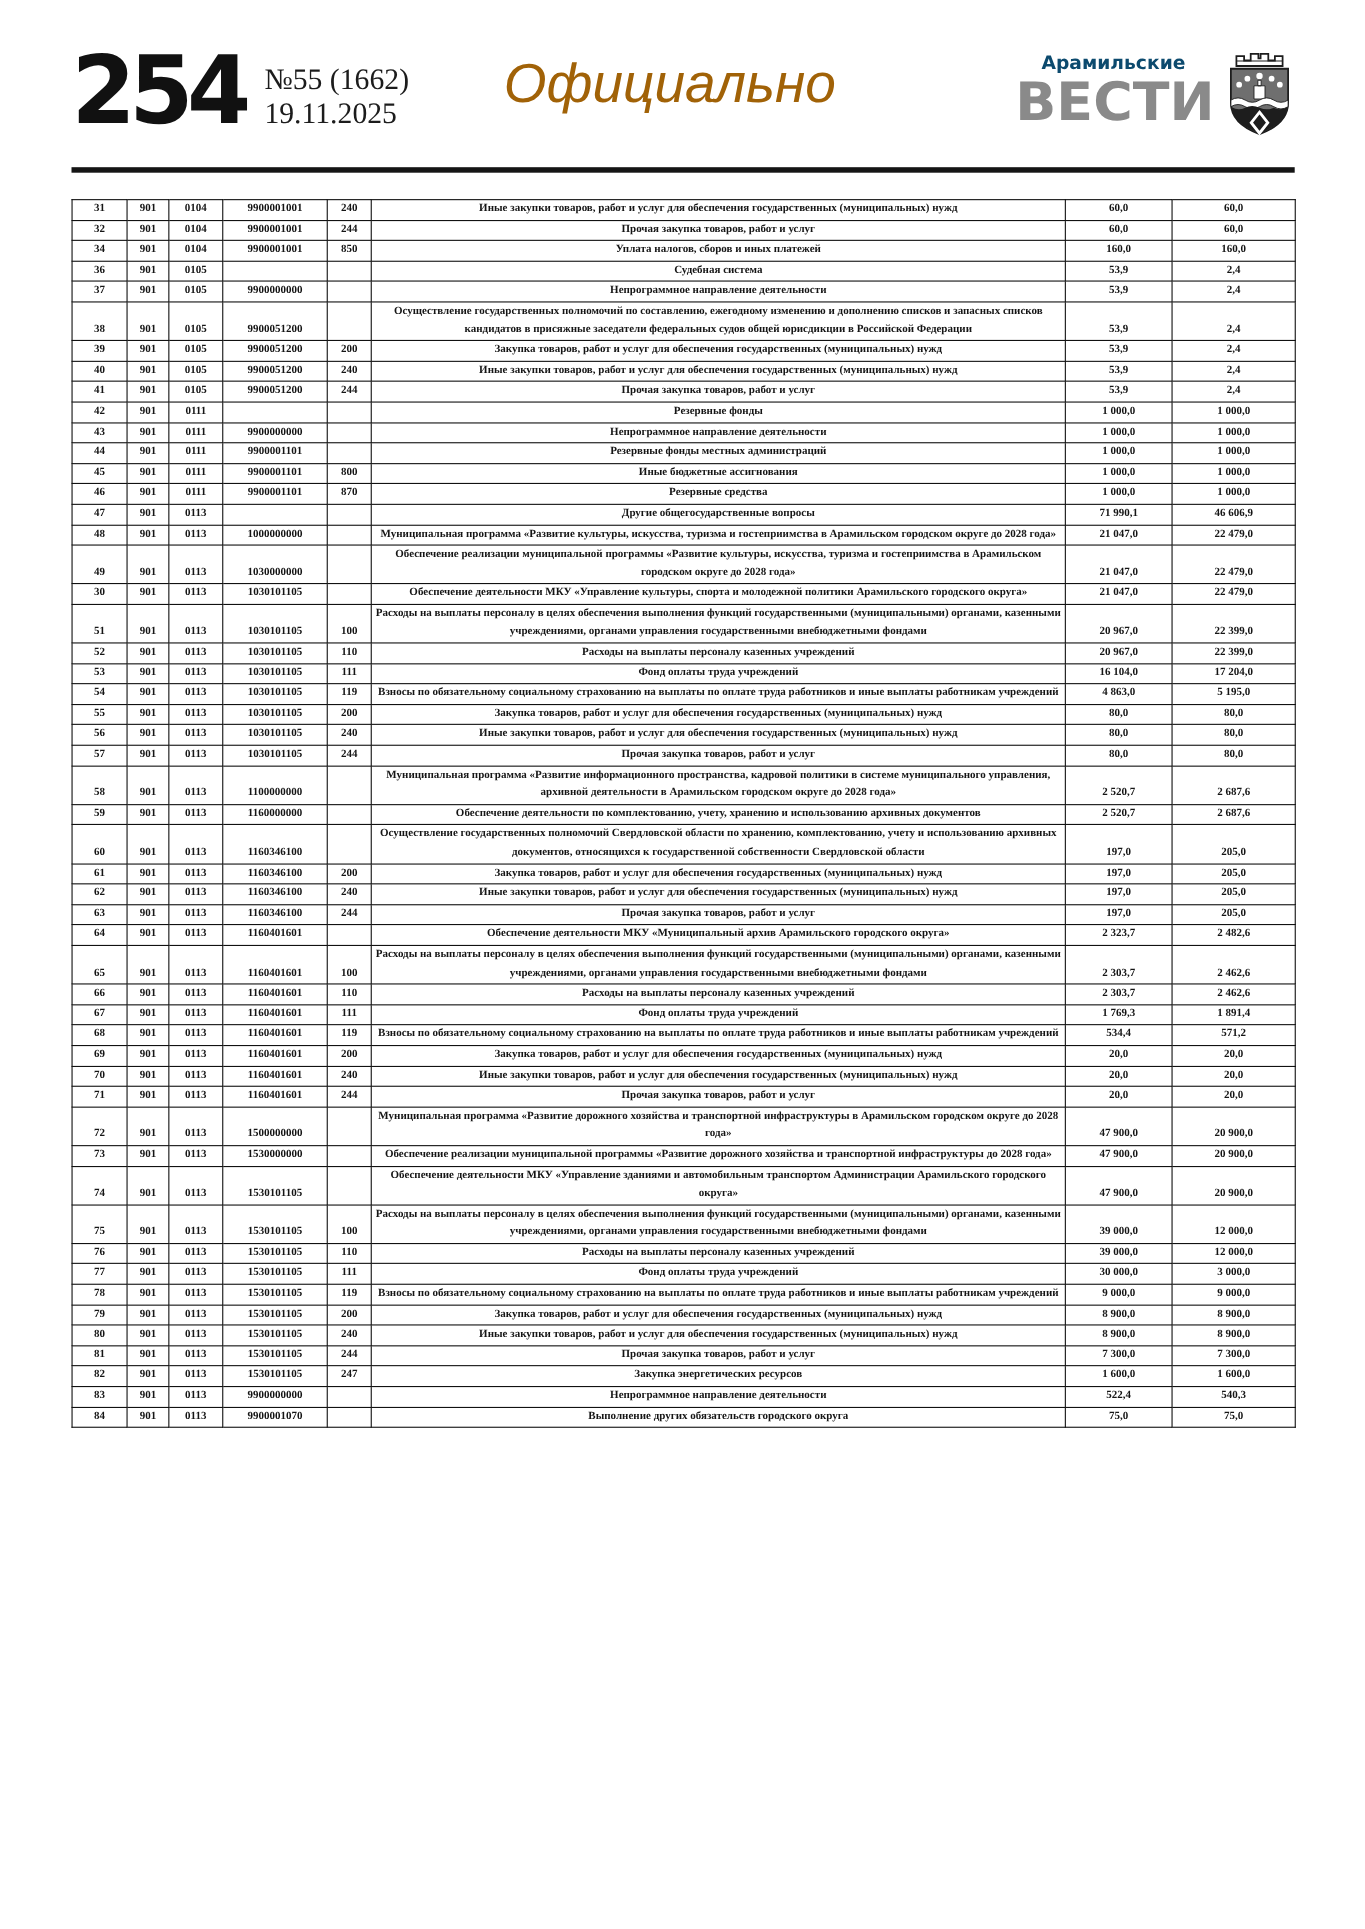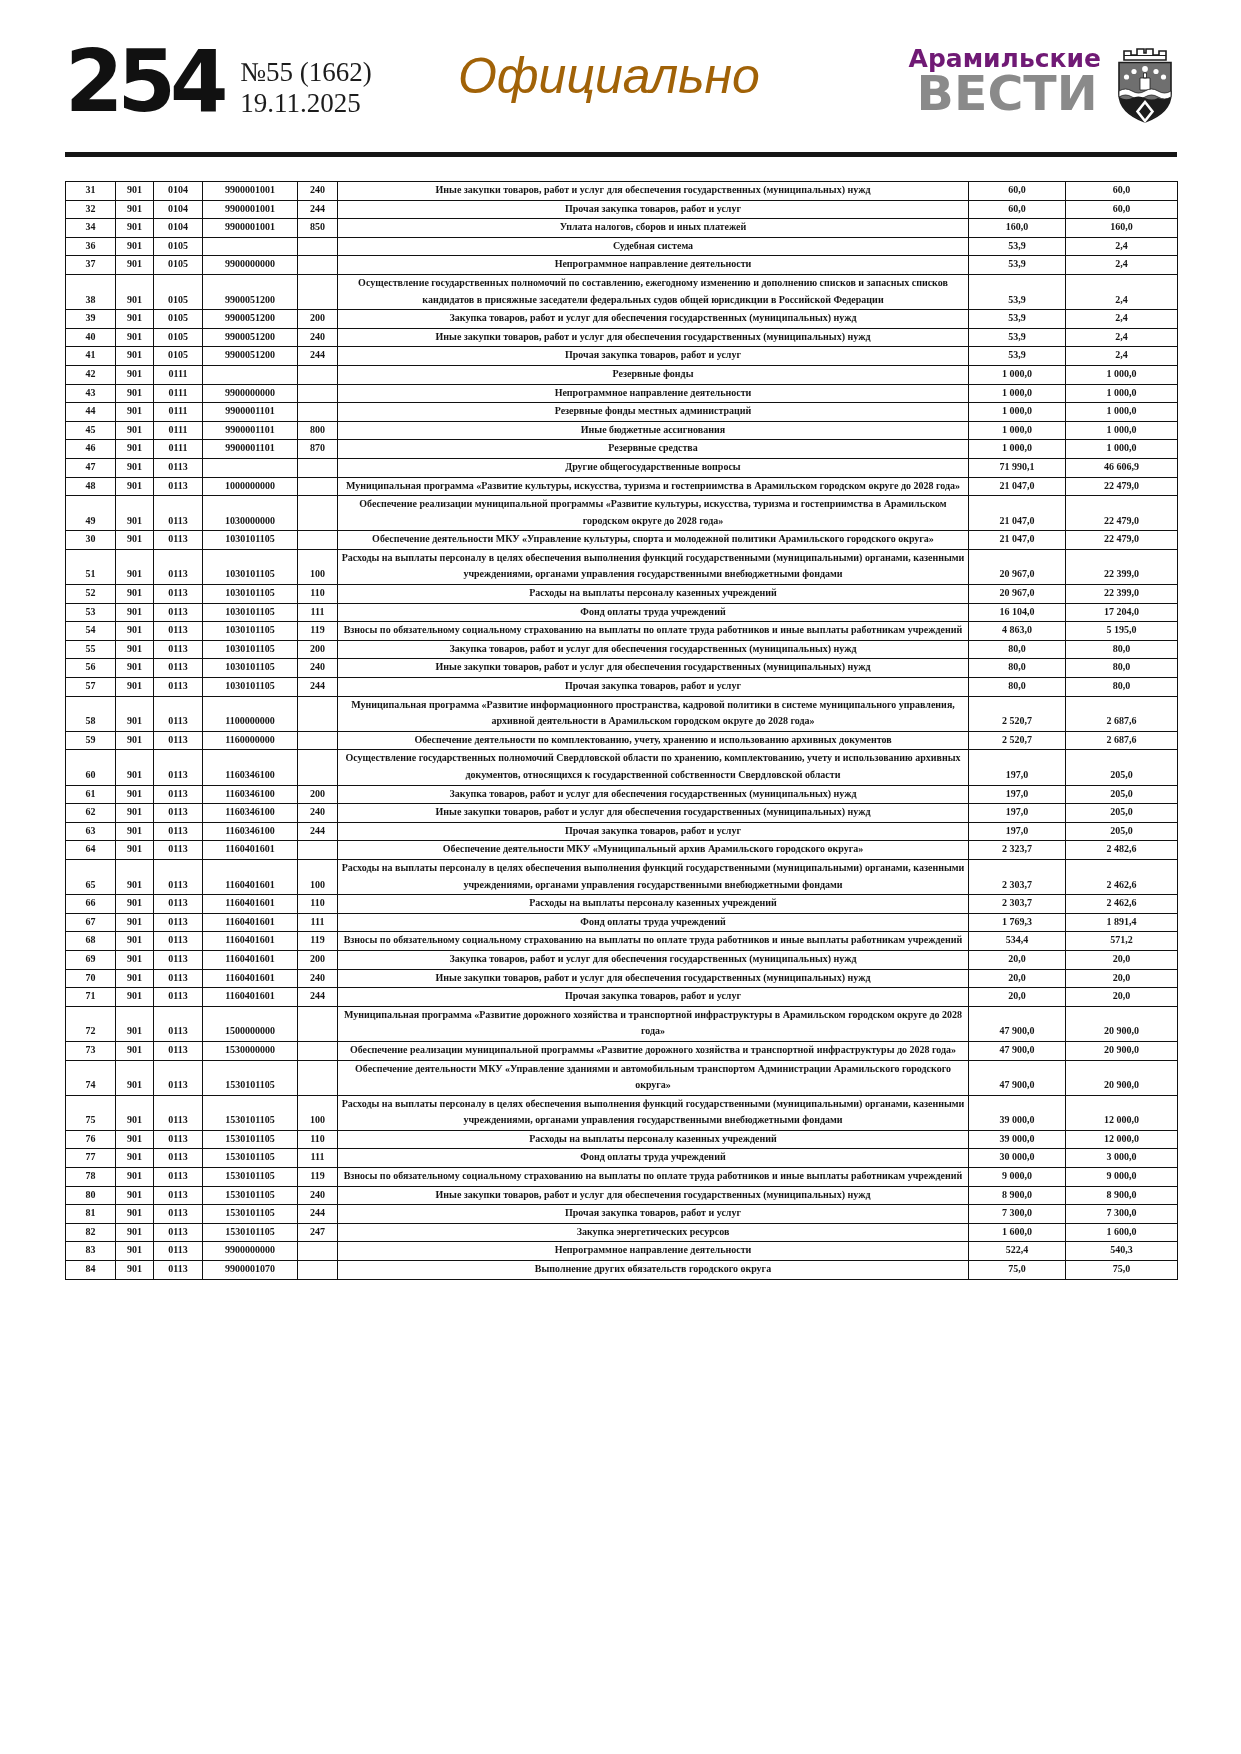--- a/index.html
+++ b/index.html
@@ -25,21 +25,21 @@
   .section-title{
     position:absolute;left:50%;transform:translateX(-54%);top:12px;
     font-style:italic;font-size:50px;line-height:52px;color:#a16207;
     font-family:Liberation Sans, sans-serif;
     text-align:center;
   }
   .brand{display:flex;align-items:flex-start;margin-top:8px;}
   .brand-text{text-align:center;margin-right:12px;}
   .brand-top{
     font-family:"DejaVu Sans", sans-serif;font-weight:900;
-    font-size:25px;line-height:25px;color:#701a75;letter-spacing:0;
+    font-size:17px;line-height:25px;color:#0c4a6e;letter-spacing:0;
   }
   .brand-bottom{
     font-family:"DejaVu Sans", sans-serif;font-weight:900;
     font-size:48px;line-height:44px;letter-spacing:0px;
     transform:scaleX(1.02);transform-origin:top left;
   }
   .crest{width:64px;height:80px;margin-top:-2px;}
   .head-rule{height:5px;background:#151515;margin-top:-4px;}
 
   
@@ -577,20 +577,30 @@
       <td class="c-num">78</td>
       <td class="c-code">901</td>
       <td class="c-code">0113</td>
       <td class="c-code">1530101105</td>
       <td class="c-code">119</td>
       <td class="c-name">Взносы по обязательному социальному страхованию на выплаты по оплате труда работников и иные выплаты работникам учреждений</td>
       <td class="c-amt">9 000,0</td>
       <td class="c-amt">9 000,0</td>
     </tr>
         <tr>
+      <td class="c-num">79</td>
+      <td class="c-code">901</td>
+      <td class="c-code">0113</td>
+      <td class="c-code">1530101105</td>
+      <td class="c-code">200</td>
+      <td class="c-name">Закупка товаров, работ и услуг для обеспечения государственных (муниципальных) нужд</td>
+      <td class="c-amt">8 900,0</td>
+      <td class="c-amt">8 900,0</td>
+    </tr>
+        <tr>
       <td class="c-num">80</td>
       <td class="c-code">901</td>
       <td class="c-code">0113</td>
       <td class="c-code">1530101105</td>
       <td class="c-code">240</td>
       <td class="c-name">Иные закупки товаров, работ и услуг для обеспечения государственных (муниципальных) нужд</td>
       <td class="c-amt">8 900,0</td>
       <td class="c-amt">8 900,0</td>
     </tr>
         <tr>

